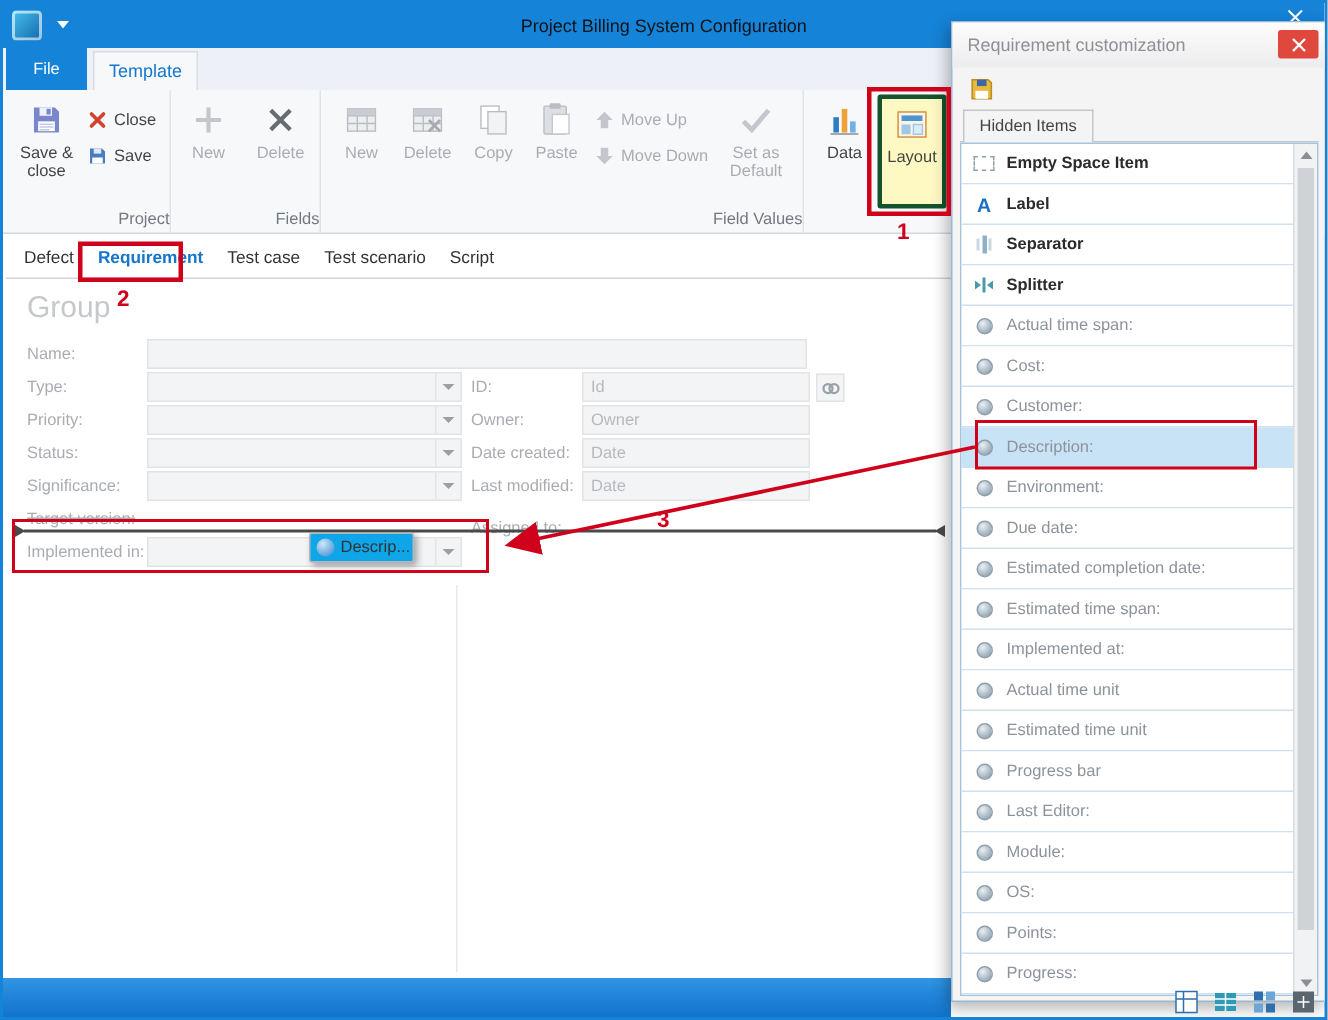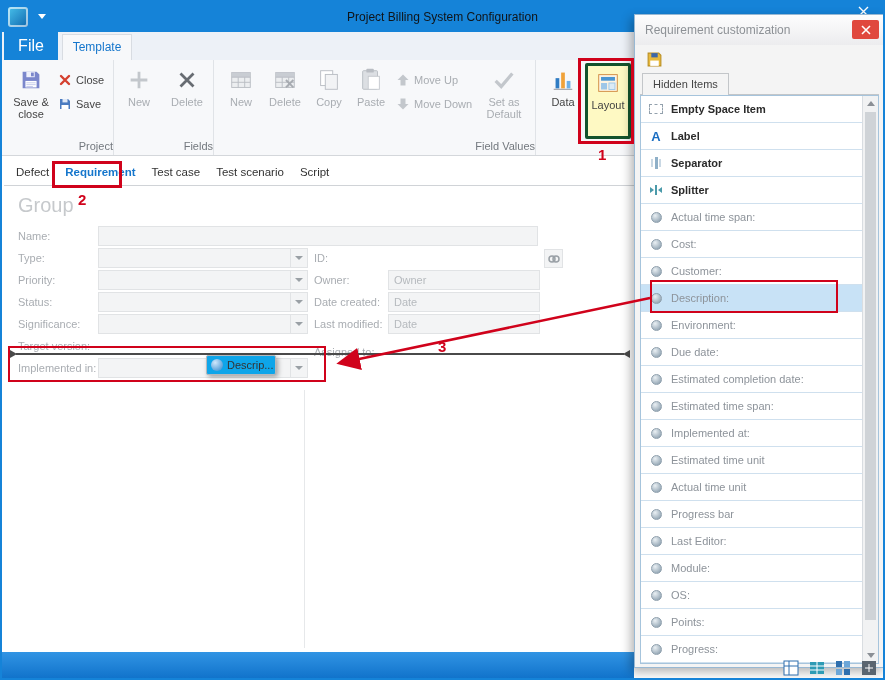--- a/index.html
+++ b/index.html
@@ -10,21 +10,21 @@
   
   .titlebar{position:absolute;left:0;top:0;width:100%;height:30px;background:#1583d8}
   .appicon{position:absolute;left:6px;top:5px;width:20px;height:20px;border-radius:3px;
     background:linear-gradient(135deg,#49c2ec,#0f67ae);box-shadow:inset 0 0 0 2px rgba(255,255,255,.6)}
   .qat{position:absolute;left:36px;top:12px;width:0;height:0;border-left:4px solid transparent;border-right:4px solid transparent;border-top:5px solid #fff}
   .title-text{position:absolute;left:0;right:0;top:0;height:30px;line-height:30px;text-align:center;font-size:12px;color:#101418}
   .winx{position:absolute;right:14px;top:4px;width:11px;height:11px}
 
   
   .tabrow{position:absolute;top:30px;left:0;right:0;height:28px;background:#edf1f7}
-  .tab-file{position:absolute;left:2px;top:0;width:54px;height:28px;background:#1583d8;color:#fff;text-align:center;line-height:28px;font-size:16px}
+  .tab-file{position:absolute;left:2px;top:0;width:54px;height:28px;background:#1583d8;color:#fff;text-align:center;line-height:28px;font-size:11px}
   .tab-template{position:absolute;left:60px;top:2px;width:70px;height:26px;background:#f7f8fa;color:#1576cc;text-align:center;line-height:25px;font-size:12px;border:1px solid #d8dce2;border-bottom:none}
 
   
   .ribbon{position:absolute;top:58px;left:0;right:0;height:96px;background:#f7f8fa;border-bottom:1px solid #d4d7db}
   .rgroup{position:absolute;top:0;height:95px;border-right:1px solid #e0e3e7}
   .glabel{position:absolute;bottom:3px;left:0;right:0;text-align:right;font-size:11px;color:#73787e}
   .bigbtn{position:absolute;top:3px;width:46px;height:76px;display:flex;flex-direction:column;align-items:center;padding-top:4px;text-align:center;line-height:12px;color:#444;border-radius:2px}
   .bicon{width:26px;height:26px;margin-bottom:3px;flex:none}
   .bigbtn.dis{color:#a9adb2}
   .smallbtn{position:absolute;height:22px;display:flex;align-items:center;gap:4px;color:#444}
@@ -246,20 +246,23 @@
   <div class="flb" style="top:228px">Name:</div>
   <div class="fin" style="left:96px;top:224px;width:440px"></div>
 
   <div class="flb" style="top:250px">Type:</div>
   <div class="fin lcombo" style="top:246px">
       <span class="dd">
         <span class="tri"></span>
       </span>
     </div>
   <div class="flb r" style="top:250px">ID:</div>
+  <div class="fin rin" style="top:246px">
+      <span class="ival">Id</span>
+    </div>
   <div class="chain">
     <svg width="14" height="14" viewBox="0 0 14 14">
       <circle cx="5" cy="7" r="3" fill="none" stroke="#9aa0a6" stroke-width="1.5"></circle>
         <circle cx="9" cy="7" r="3" fill="none" stroke="#9aa0a6" stroke-width="1.5"></circle>
       </svg>
   </div>
 
   <div class="flb" style="top:272px">Priority:</div>
   <div class="fin lcombo" style="top:268px">
       <span class="dd">
@@ -417,27 +420,27 @@
         <div class="crow">
           <span class="cicon">
               <span class="ball"></span>
             </span>
           <span>Implemented at:</span>
         </div>
         <div class="crow">
           <span class="cicon">
               <span class="ball"></span>
             </span>
+          <span>Actual time unit</span>
+        </div>
+        <div class="crow">
+          <span class="cicon">
+              <span class="ball"></span>
+            </span>
           <span>Estimated time unit</span>
-        </div>
-        <div class="crow">
-          <span class="cicon">
-              <span class="ball"></span>
-            </span>
-          <span>Actual time unit</span>
         </div>
         <div class="crow">
           <span class="cicon">
               <span class="ball"></span>
             </span>
           <span>Progress bar</span>
         </div>
         <div class="crow">
           <span class="cicon">
               <span class="ball"></span>

